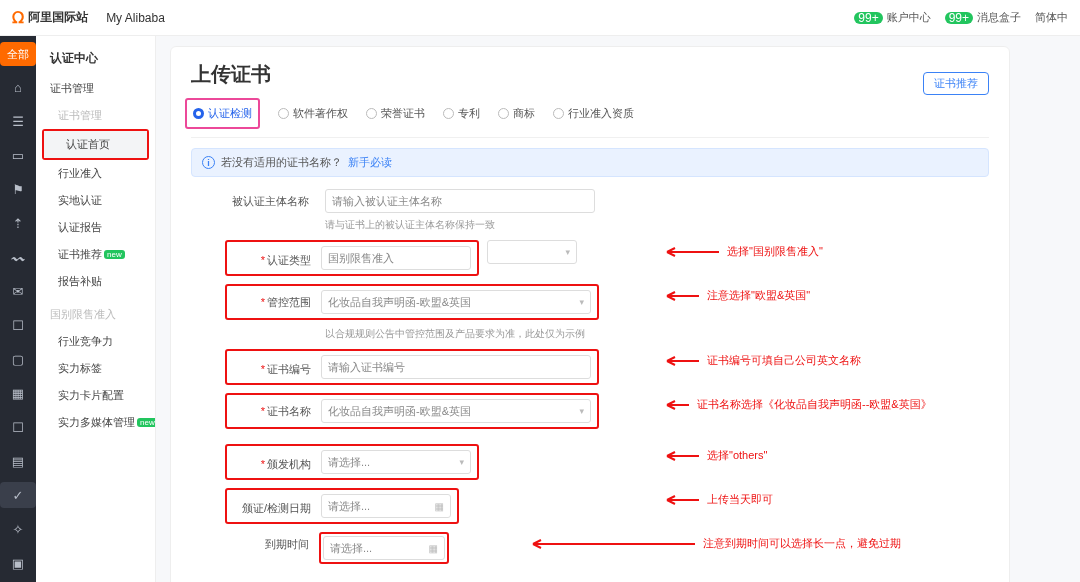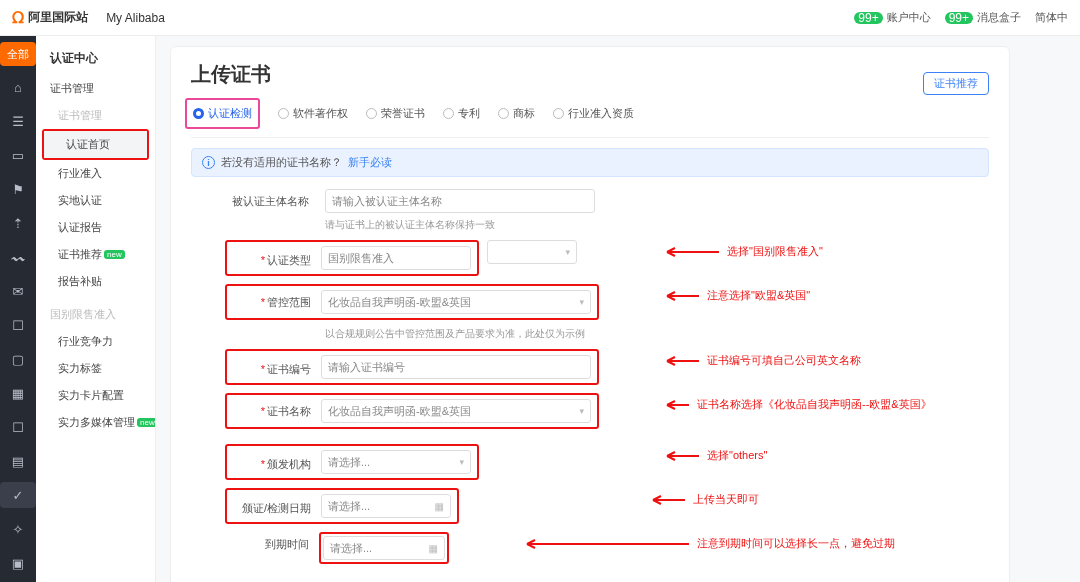--- a/index.html
+++ b/index.html
@@ -279,38 +279,38 @@
         <div class="row">
           <div class="ann-row" style="display:flex;align-items:center">
             <div class="lbl">颁证/检测日期</div>
             <div class="ctl" style="margin-left:10px;flex:0 0 130px">
               <div class="inp date-inp">
                   <span>请选择...</span>
                   <span class="cal">▦</span>
                 </div>
             </div>
           </div>
-          <div class="arrow-note" style="left:416px;top:4px">
+          <div class="arrow-note" style="left:430px;top:4px">
             <svg width="40" height="12">
                 <line x1="38" y1="6" x2="6" y2="6"></line>
                 <path d="M6 6 L14 2 M6 6 L14 10"></path>
               </svg>
             <span>上传当天即可</span>
           </div>
         </div>
 
         <div class="row">
           <div class="lbl">到期时间</div>
           <div class="ann" style="margin-left:10px;flex:0 0 130px">
             <div class="inp date-inp">
                 <span>请选择...</span>
                 <span class="cal">▦</span>
               </div>
           </div>
-          <div class="arrow-note" style="left:290px;top:4px">
+          <div class="arrow-note" style="left:296px;top:4px">
             <svg width="170" height="12">
                 <line x1="168" y1="6" x2="6" y2="6"></line>
                 <path d="M6 6 L14 2 M6 6 L14 10"></path>
               </svg>
             <span>注意到期时间可以选择长一点，避免过期</span>
           </div>
         </div>
 
       </div>
     </div>

